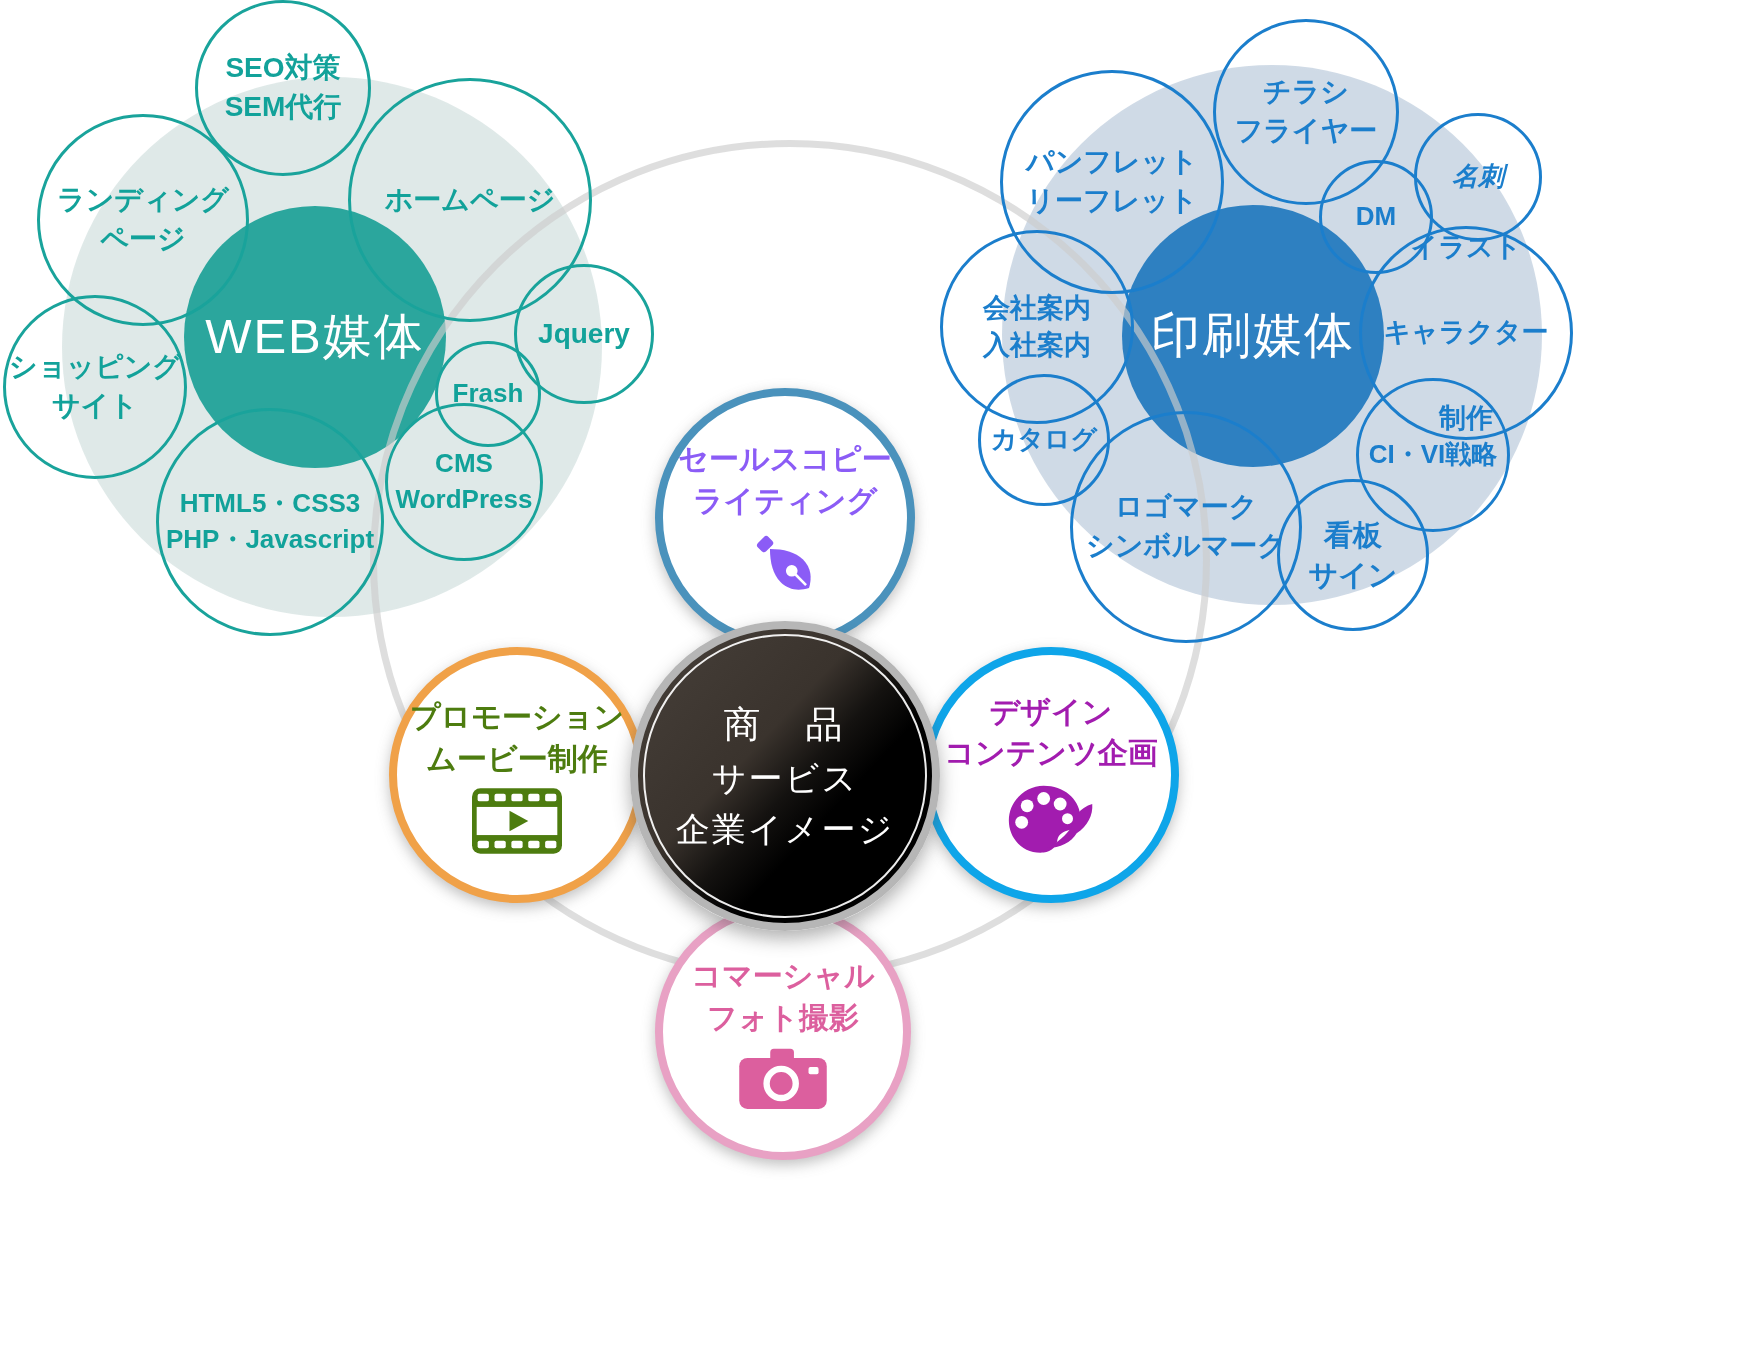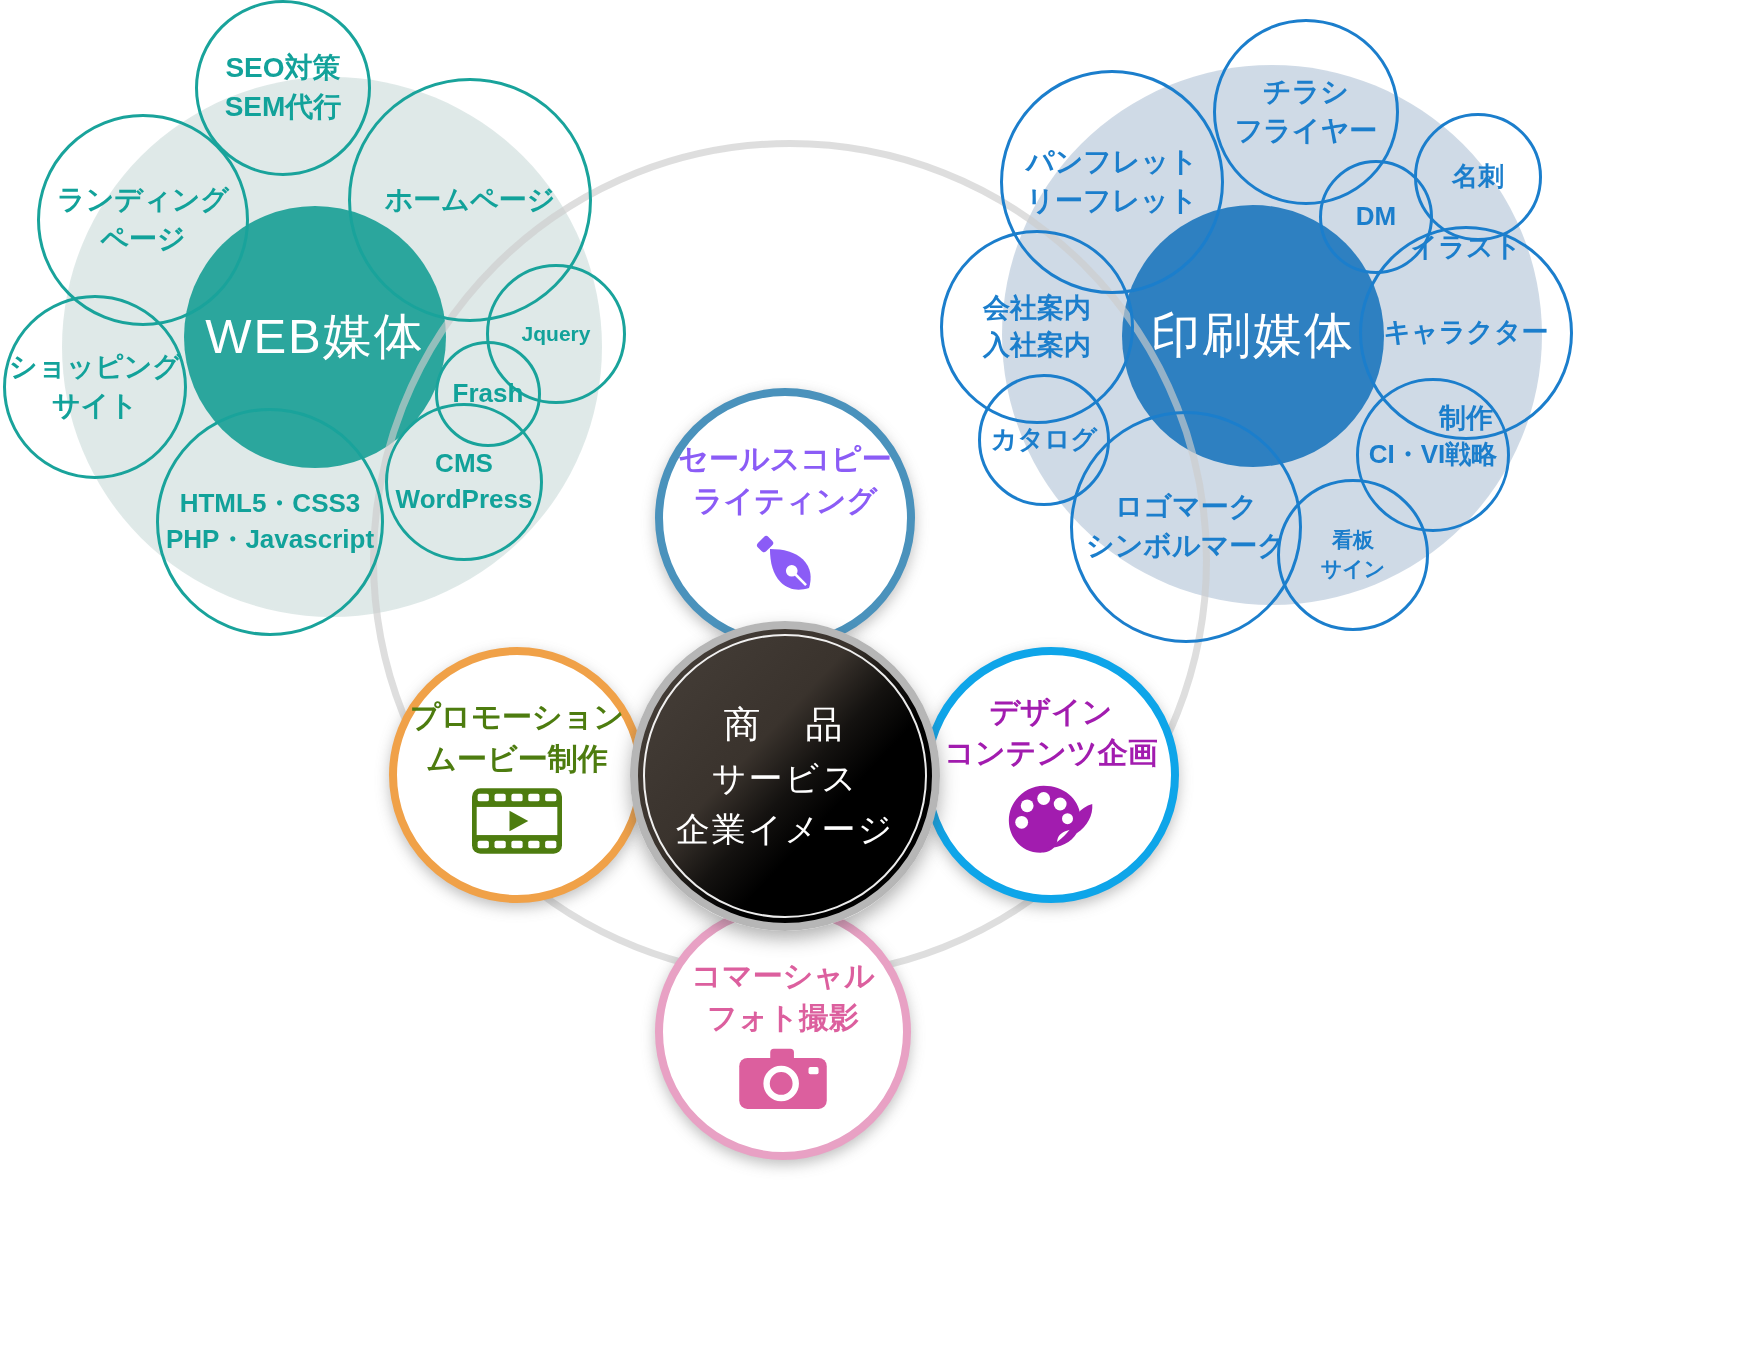--- a/index.html
+++ b/index.html
@@ -36,35 +36,35 @@
 
   
   .sat { z-index:4; font-weight:bold; background:transparent; }
   .sat-web   { border:3px solid #19a39b; color:#12a29a; }
   .sat-print { border:3px solid #1b7ecc; color:#1b7ecc; }
 
   #c-seo      { left:195px;  top:0px;   width:176px; height:176px; font-size:28px; }
   #c-landing  { left:37px;   top:114px; width:212px; height:212px; font-size:28px; }
   #c-homepage { left:348px;  top:78px;  width:244px; height:244px; font-size:28px; }
   #c-shopping { left:3px;    top:295px; width:184px; height:184px; font-size:28px; }
-  #c-jquery   { left:486px;  top:264px; width:140px; height:140px; font-size:21px; }
+  #c-jquery   { left:514px;  top:264px; width:140px; height:140px; font-size:28px; }
   #c-frash    { left:435px;  top:341px; width:106px; height:106px; font-size:26px; }
   #c-cms      { left:385px;  top:403px; width:158px; height:158px; font-size:26px; }
   #c-html     { left:156px;  top:408px; width:228px; height:228px; font-size:26px; }
 
   #c-pamphlet { left:1000px; top:70px;  width:224px; height:224px; font-size:28px; }
   #c-flyer    { left:1213px; top:19px;  width:186px; height:186px; font-size:28px; }
-  #c-meishi   { left:1414px; top:113px; width:128px; height:128px; font-size:26px; }
+  #c-meishi   { left:1414px; top:113px; width:128px; height:128px; font-size:26px;font-style:italic; }
   #c-dm       { left:1319px; top:160px; width:114px; height:114px; font-size:26px; }
   #c-company  { left:940px;  top:230px; width:194px; height:194px; font-size:27px; }
   #c-illust   { left:1359px; top:226px; width:214px; height:214px; font-size:27px;gap:48px; }
   #c-catalog  { left:978px;  top:374px; width:132px; height:132px; font-size:26px; }
   #c-civi     { left:1356px; top:378px; width:154px; height:154px; font-size:26px; }
   #c-logo     { left:1070px; top:411px; width:232px; height:232px; font-size:28px; }
-  #c-sign     { left:1277px; top:479px; width:152px; height:152px; font-size:21px; }
+  #c-sign     { left:1277px; top:479px; width:152px; height:152px; font-size:29px; }
 
   
   .svc {
     z-index:6; background:#ffffff; font-weight:bold; font-size:30px;
     box-shadow:0 5px 14px rgba(105,105,105,0.42);
   }
   .svc svg { margin-top:9px; }
   #c-copy   { left:655px; top:388px; width:260px; height:260px; border:8px solid #4a92bc; color:#8b5cf6; }
   #c-promo  { left:389px; top:647px; width:256px; height:256px; border:8px solid #f0a148; color:#4d7c0f; }
   #c-design { left:923px; top:647px; width:256px; height:256px; border:8px solid #0ea5e9; color:#a21caf; }

